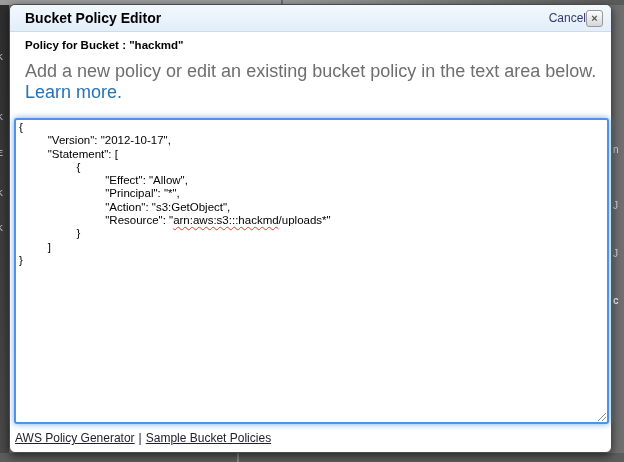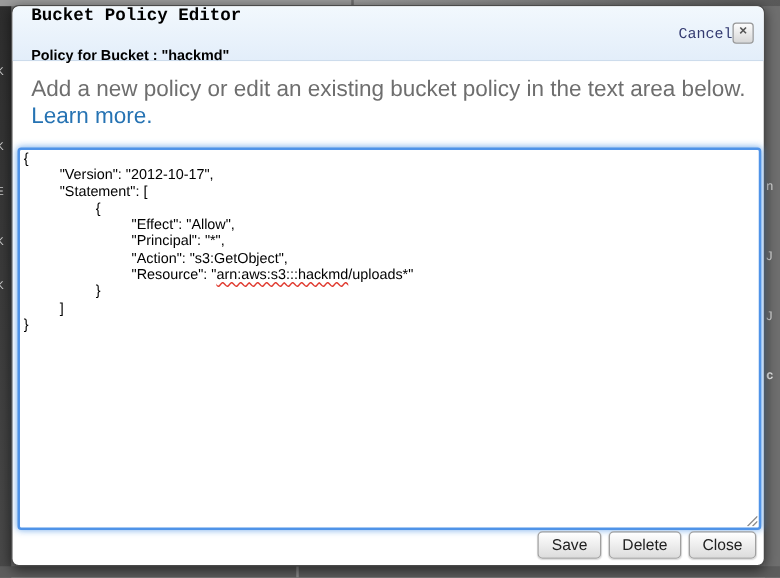--- a/index.html
+++ b/index.html
@@ -20,24 +20,24 @@
   .frag { position:absolute; font-size:9px; color:#cfcfcf; line-height:9px; }
   .bg-left .frag { left:-3px; }
   .bg-right .frag { left:1px; color:#dcdcdc; font-size:10px; }
   .frag.f-bold { font-weight:bold; color:#f0f0f0; }
 
   
   .dialog { position:absolute; left:9px; top:4px; width:603px; height:449px;
     background:#ffffff; border-radius:6px; border:1px solid #4a4a4a;
     box-shadow:0 3px 10px rgba(0,0,0,0.6); }
 
-  .dialog-header { position:absolute; left:0; top:0; right:0; height:44px;
+  .dialog-header { position:absolute; left:0; top:0; right:0; height:27px;
     background:linear-gradient(#f2f8fd,#e3eefa);
     border-bottom:1px solid #cddcec; border-radius:6px 6px 0 0;
-    display:flex; padding:0 8px 0 15px;font-family:Liberation Mono, monospace; }
+    display:flex; align-items:center; padding:0 8px 0 15px; }
   .dialog-title { font-size:14px; font-weight:bold; color:#000; }
   .header-right { margin-left:auto; display:flex; align-items:center; }
   .cancel-link { font-size:12px; color:#333a70; text-decoration:none; cursor:pointer; }
   .close-btn { width:17px; height:17px; border:1px solid #979797; border-radius:3px;
     background:linear-gradient(#fdfdfd,#d7d7d7); color:#555; font-size:11px; font-weight:bold;
     line-height:15px; text-align:center; cursor:pointer; }
 
   .bucket-line { position:absolute; left:15px; top:34px; font-size:11.5px; font-weight:bold; color:#000; }
   .desc-line { position:absolute; left:15px; top:56px; font-size:18px; color:#6e6e6e; }
   .learn-more { color:#2673b3; text-decoration:none; cursor:pointer; }
@@ -116,20 +116,18 @@
         <div class="policy-line">		}</div>
         <div class="policy-line">	]</div>
         <div class="policy-line">}</div>
       </div>
     <svg class="resize-grip" viewBox="0 0 10 10">
       <line x1="2" y1="10" x2="10" y2="2" stroke="#8a8a8a" stroke-width="1"></line>
       <line x1="6" y1="10" x2="10" y2="6" stroke="#8a8a8a" stroke-width="1"></line>
     </svg>
   </div>
 
+  <div class="footer-links">
+    <a class="footer-link">AWS Policy Generator</a><span class="link-sep">|</span><a class="footer-link">Sample Bucket Policies</a>
+  </div>
 
-  <div class="footer-buttons">
-    <button class="btn">Save</button>
-    <button class="btn">Delete</button>
-    <button class="btn">Close</button>
-  </div>
 
 </div>
 
 </body></html>

